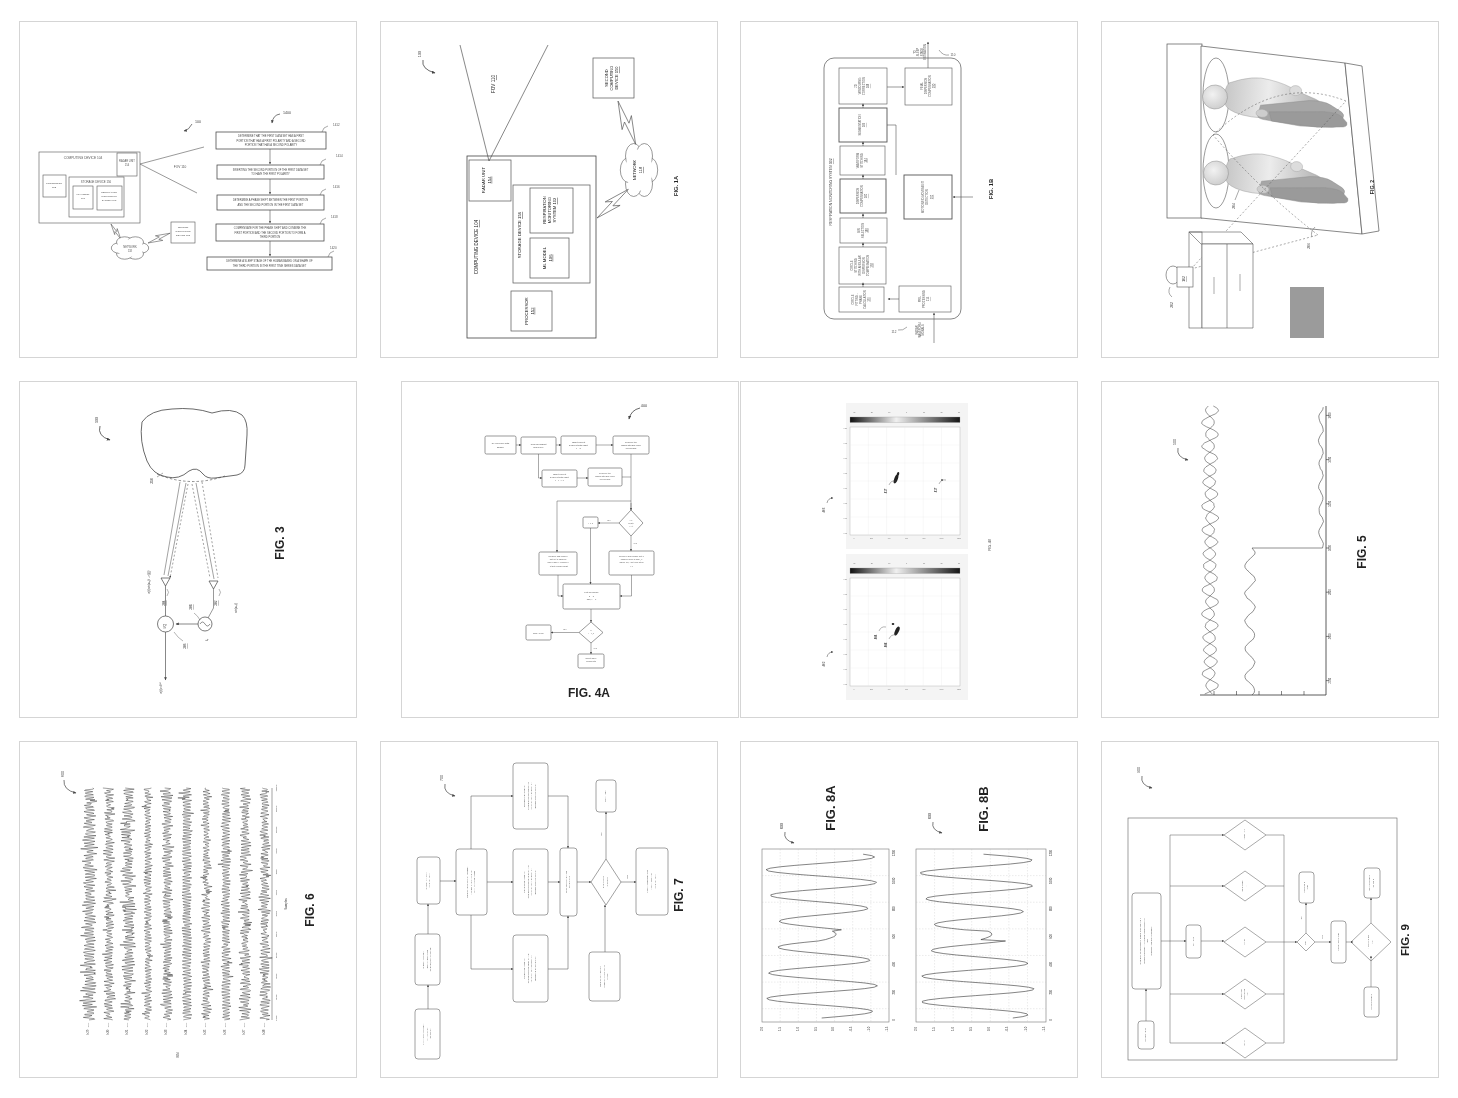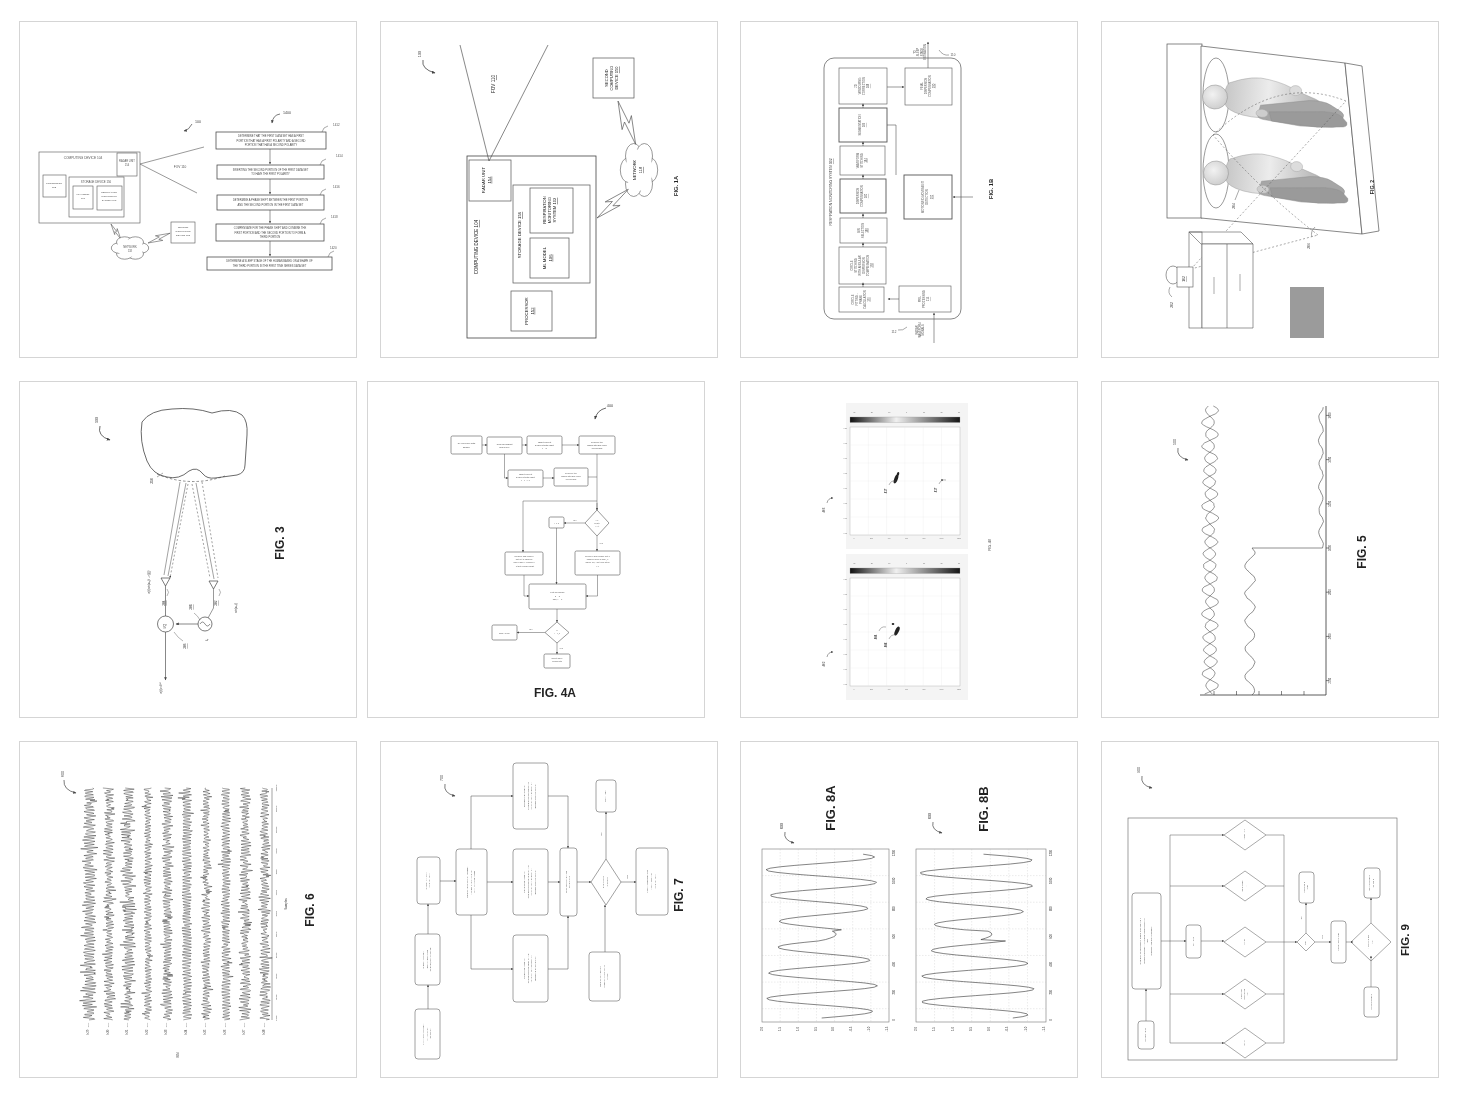--- a/index.html
+++ b/index.html
@@ -410,21 +410,21 @@
 <text x="166" y="264" font-size="3.2" fill="#444" text-anchor="middle" font-weight="normal" transform="rotate(-90 166 264)"><tspan text-decoration="underline">306</tspan></text>
 <path d="M163,259 q-5,-3 -9,-9" fill="none" stroke="#444" stroke-width="0.4"></path>
 <line x1="145.5" y1="250" x2="145.5" y2="298" stroke="#555" stroke-width="0.7" marker-end="url(#ah5)"></line>
 
 <text x="142" y="306" font-size="3.0" fill="#444" text-anchor="middle" font-weight="normal" font-style="italic" transform="rotate(-90 142 306)">a(t)e⁻ʲθ⁽ᵗ⁾</text>
 
 <text x="264" y="161" font-size="12" fill="#222" text-anchor="middle" font-weight="bold" transform="rotate(-90 264 161)">FIG. 3</text>
 </svg>
 </div>
 
-<div class="cell" style="left:367px;top:380.5px">
+<div class="cell" style="left:401px;top:380.5px">
 <svg width="336" height="335" viewBox="0 0 336 335" font-family="Liberation Sans, sans-serif">
 <defs>
         <marker id="ah6" markerWidth="6" markerHeight="6" refX="4" refY="2" orient="auto">
           <path d="M0,0L4.5,2L0,4z" fill="#444"></path>
         </marker>
       </defs>
 
 <text x="242" y="25" font-size="3.8" fill="#444" text-anchor="middle" font-weight="normal">400</text>
 <path d="M238,26 q-9,2 -11,11" fill="none" stroke="#444" stroke-width="0.8" marker-end="url(#ah6)"></path>
 

